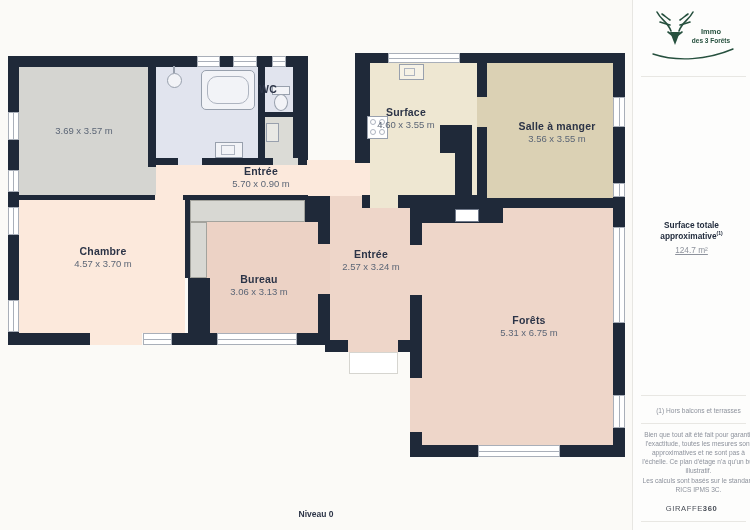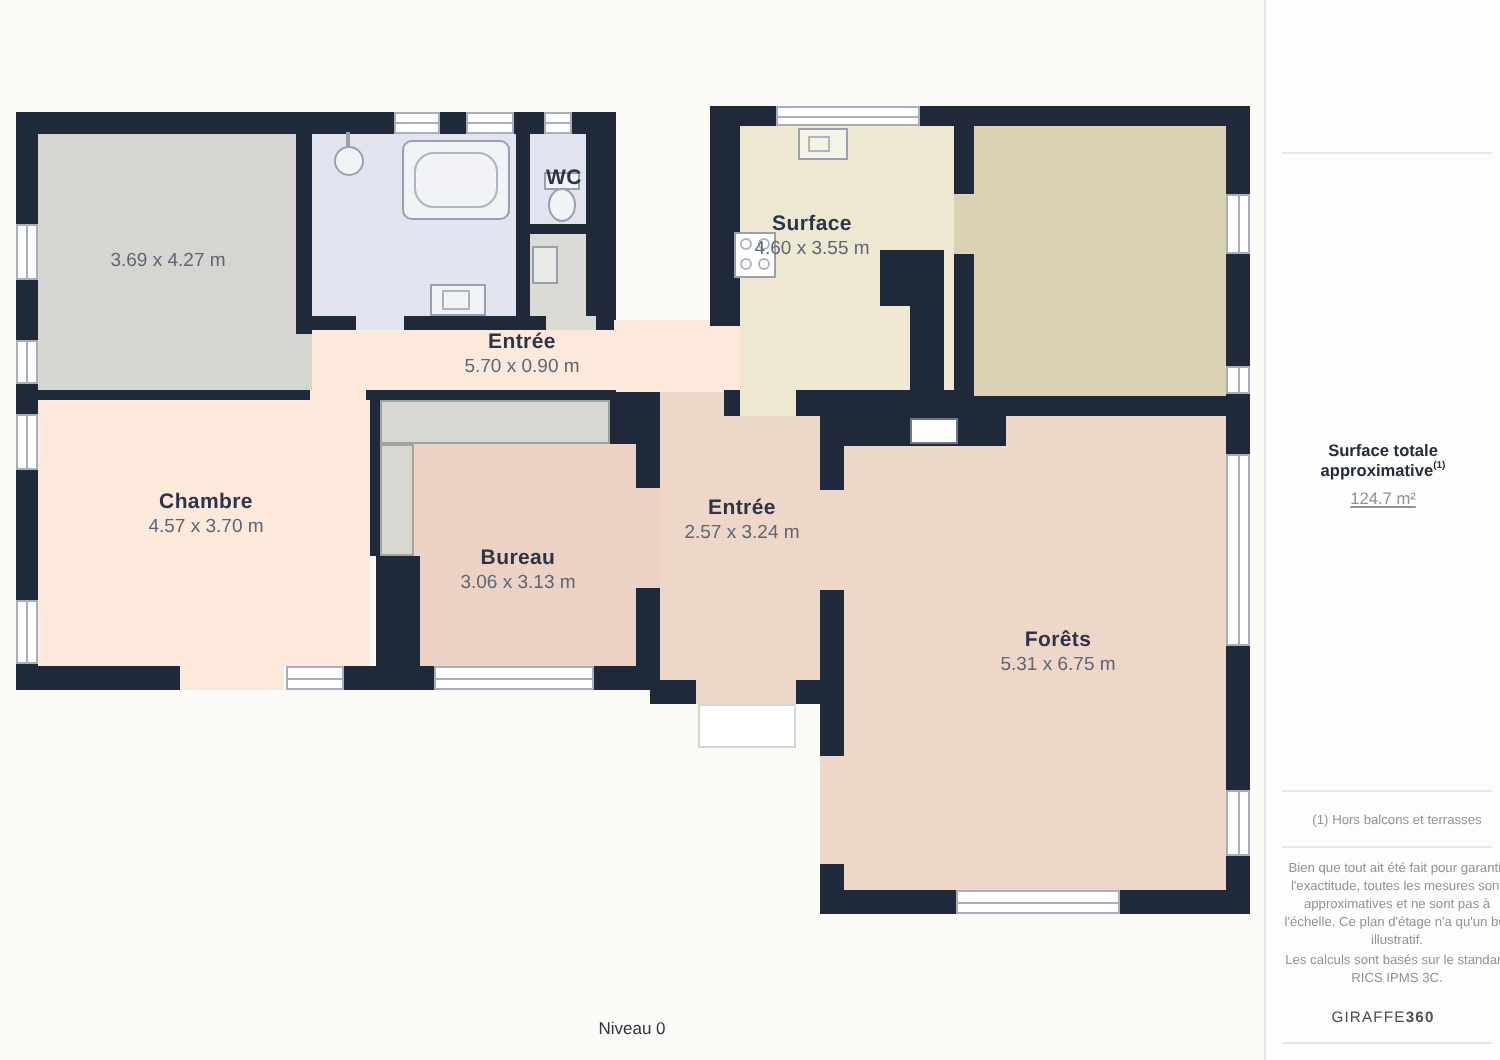--- a/index.html
+++ b/index.html
@@ -19,21 +19,21 @@
   .csw{border-radius:0 0 0 100%;border-bottom-width:1.5px;border-left-width:1.5px;}
   .ll{border-left-width:1.5px;} .lr{border-right-width:1.5px;}
   .lt{border-top-width:1.5px;} .lb{border-bottom-width:1.5px;}
   i.fx{background:#f2f3f7;border:1.5px solid #98a0ad;}
   i.fxi{background:transparent;border:1px solid #aeb4c0;}
   i.ward{background:#d8d8d3;border:1px solid #a3a39d;}
   .lbl{position:absolute;transform:translateX(-50%);text-align:center;white-space:nowrap;z-index:30;}
   .lbl .nm{font-weight:bold;font-size:10.5px;color:#2c3447;letter-spacing:.2px;}
   .lbl .dm{font-size:9.5px;color:#5c6676;margin-top:1px;}
   #level{position:absolute;left:316px;top:509px;transform:translateX(-50%);
-         font-size:8.5px;font-weight:normal;color:#2c3447;z-index:40;}
+         font-size:8.5px;font-weight:bold;color:#2c3447;z-index:40;}
   #sidebar{position:absolute;left:632px;top:0;width:117px;height:530px;background:#fdfdfc;
            border-left:1px solid #e7e6e2;}
   .sline{position:absolute;left:8px;right:4px;height:1px;background:#e8e7e3;}
   .scenter{position:absolute;left:0;width:100%;text-align:center;}
   #surf-label{font-size:8.3px;font-weight:bold;color:#222c3d;}
   #surf-label sup{font-size:5px;}
   #surf-value{font-size:8.3px;color:#8d929c;margin-top:4px;text-decoration:underline;}
   .smalltxt{font-size:6.6px;color:#8d929c;line-height:1.38;padding:0 7px;}
   #brand{font-size:7.6px;color:#4a4f58;letter-spacing:.6px;}
   #brand b{font-weight:bold;}
@@ -162,29 +162,33 @@
     <i class="fx" style="left:367px;top:116px;width:21px;height:23px;background:#fff"></i>
     <i class="fxi" style="left:370px;top:119px;width:6px;height:6px;border-radius:50%"></i>
     <i class="fxi" style="left:379px;top:119px;width:6px;height:6px;border-radius:50%"></i>
     <i class="fxi" style="left:370px;top:129px;width:6px;height:6px;border-radius:50%"></i>
     <i class="fxi" style="left:379px;top:129px;width:6px;height:6px;border-radius:50%"></i>
     <i style="left:455px;top:209px;width:24px;height:13px;background:#fff;border:1px solid #6f7889;box-sizing:border-box"></i>
     <i style="left:349px;top:352px;width:49px;height:22px;background:#fff;border:1px solid #d6d5d0;box-sizing:border-box"></i>
 
     <div class="lbl" style="left:84px;top:124px">
       <div class="nm"></div>
-      <div class="dm">3.69 x 4.27 m</div>
-    </div>
-    <div class="lbl" style="left:282px;top:83px">
+      <div class="dm">3.69 x 3.57 m</div>
+    </div>
+    <div class="lbl" style="left:268px;top:83px">
       <div class="nm">WC</div>
     </div>
     <div class="lbl" style="left:406px;top:106px">
       <div class="nm">Surface</div>
       <div class="dm">4.60 x 3.55 m</div>
     </div>
+    <div class="lbl" style="left:557px;top:120px">
+      <div class="nm">Salle à manger</div>
+      <div class="dm">3.56 x 3.55 m</div>
+    </div>
     <div class="lbl" style="left:261px;top:165px">
       <div class="nm">Entrée</div>
       <div class="dm">5.70 x 0.90 m</div>
     </div>
     <div class="lbl" style="left:103px;top:245px">
       <div class="nm">Chambre</div>
       <div class="dm">4.57 x 3.70 m</div>
     </div>
     <div class="lbl" style="left:259px;top:273px">
       <div class="nm">Bureau</div>
@@ -196,20 +200,38 @@
     </div>
     <div class="lbl" style="left:529px;top:314px">
       <div class="nm">Forêts</div>
       <div class="dm">5.31 x 6.75 m</div>
     </div>
   </div>
 
   <div id="level">Niveau 0</div>
 
   <aside id="sidebar">
+    <div id="logo">
+      <svg viewBox="0 0 100 56" width="100" height="56">
+        <g stroke="#26503e" stroke-width="1.6" fill="none" stroke-linecap="round">
+          <path d="M30,23 C27,14 20,12 16,4"></path>
+          <path d="M38,23 C41,14 48,12 52,4"></path>
+          <path d="M29,17 C25,16 22,15 19,14"></path>
+          <path d="M29,12 C26,10 24,8 21,6"></path>
+          <path d="M39,17 C43,16 46,15 49,14"></path>
+          <path d="M39,12 C42,10 44,8 47,6"></path>
+          <path d="M27,24 L31,27"></path>
+          <path d="M41,24 L37,27"></path>
+        </g>
+        <polygon points="29,24 39,24 34,37" fill="#26503e"></polygon>
+        <text x="70" y="26" text-anchor="middle" font-size="7.5" font-weight="bold" fill="#26503e">Immo</text>
+        <text x="70" y="35" text-anchor="middle" font-size="6.5" font-weight="bold" fill="#26503e">des 3 Forêts</text>
+        <path d="M12,46 C36,54 66,52 92,41" stroke="#26503e" stroke-width="1.4" fill="none" stroke-linecap="round"></path>
+      </svg>
+    </div>
 
     <div class="sline" style="top:76px"></div>
 
     <div class="scenter" style="top:220px">
       <div id="surf-label"><span>Surface totale approximative</span><sup>(1)</sup></div>
       <div id="surf-value">124.7 m²</div>
     </div>
 
     <div class="sline" style="top:395px"></div>
     <div class="scenter smalltxt" style="top:406px">(1) Hors balcons et terrasses</div>

